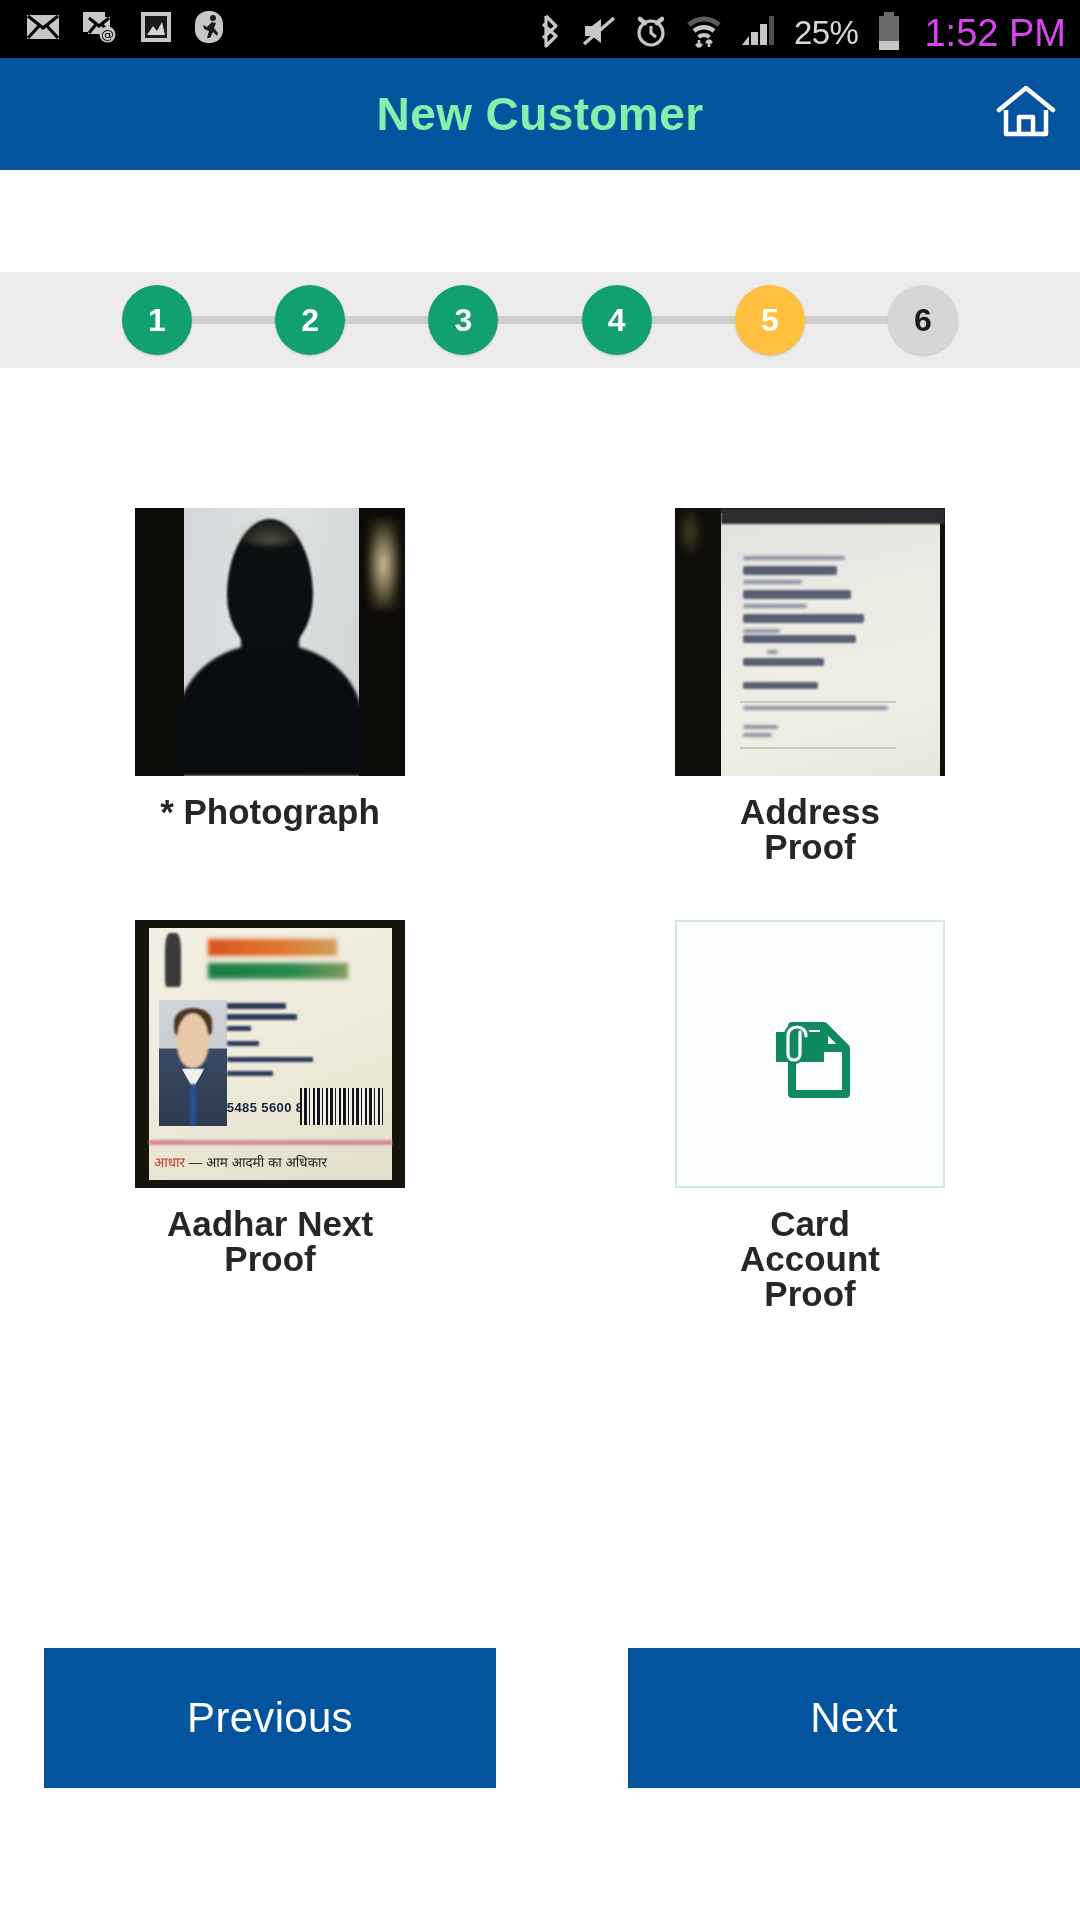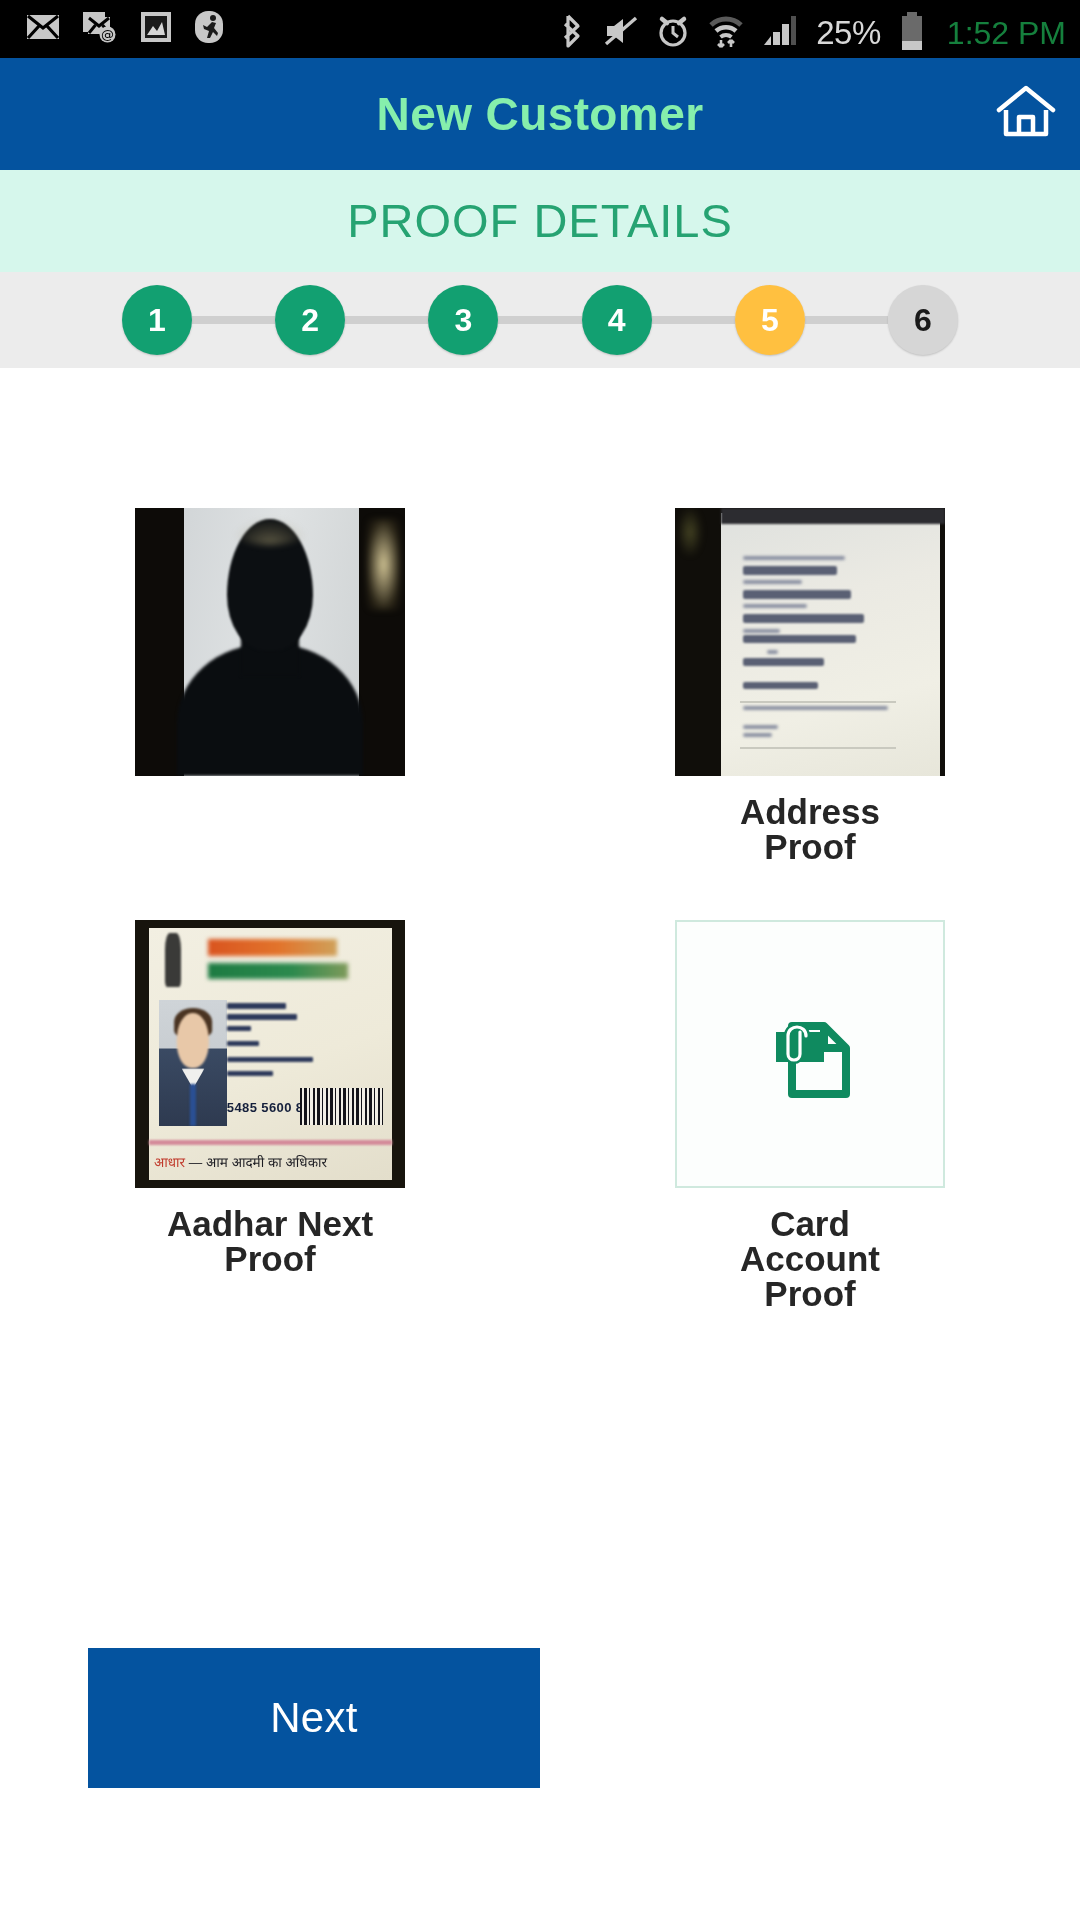--- a/index.html
+++ b/index.html
@@ -45,22 +45,22 @@
     gap: 18px;
   }
   .sb-ico { display: block; }
   .sb-batt-pct {
     color: #d8d8d8;
     font-size: 33px;
     font-weight: 400;
     letter-spacing: -0.5px;
   }
   .sb-clock {
-    color: #15803d;
-    font-size: 32px;
+    color: #d946ef;
+    font-size: 38px;
     font-weight: 400;
     letter-spacing: 0px;
     margin-left: 4px;
   }
 
   
   .appbar {
     position: absolute;
     top: 58px; left: 0;
     width: 1080px;
@@ -521,23 +521,20 @@
       <span>
         <svg width="62" height="56" viewBox="0 0 62 56">
           <path d="M4 26 L31 4 L58 26" stroke="#ffffff" stroke-width="4.5" fill="none" stroke-linejoin="round" stroke-linecap="round"></path>
           <path d="M11 26 L11 50 L51 50 L51 26" stroke="#ffffff" stroke-width="4.5" fill="none" stroke-linejoin="round"></path>
           <path d="M24 50 L24 33 L38 33 L38 50" stroke="#ffffff" stroke-width="4.5" fill="none" stroke-linejoin="round"></path>
         </svg>
       </span>
     </div>
   </div>
 
-  <div class="section-band">
-    <div class="section-title">PROOF DETAILS</div>
-  </div>
 
   <div class="stepper">
     <div class="stepper-inner">
       <div class="step done">
           <span>1</span>
         </div>
       <div class="step-line"></div>
       <div class="step done">
           <span>2</span>
         </div>
@@ -567,20 +564,21 @@
       <div class="proof-cell">
         <div class="thumb">
           <div class="ph-bg"></div>
           <div class="ph-wall"></div>
           <div class="ph-glow"></div>
           <div class="ph-body"></div>
           <div class="ph-neck"></div>
           <div class="ph-head"></div>
           <div class="ph-hair-light"></div>
         </div>
+        <div class="proof-label">* Photograph</div>
       </div>
 
       <div class="proof-cell">
         <div class="thumb">
           <div class="ad-bg"></div>
           <div class="ad-paper"></div>
           <div class="ad-topdark"></div>
           <div class="ad-glow"></div>
           <div class="ad-line thin" style="left:25%;top:18%;width:38%;"></div>
           <div class="ad-line" style="left:25%;top:21.5%;width:35%;height:9px;"></div>
@@ -649,18 +647,21 @@
         </div>
         <div class="proof-label">Card
 Account
 Proof</div>
       </div>
 
     </div>
   </div>
 
   <div class="btn-row">
+    <div class="btn-slot left">
+      <button class="btn">Previous</button>
+    </div>
     <div class="btn-slot right">
       <button class="btn">Next</button>
     </div>
   </div>
 
 </div>
 
 </body></html>

